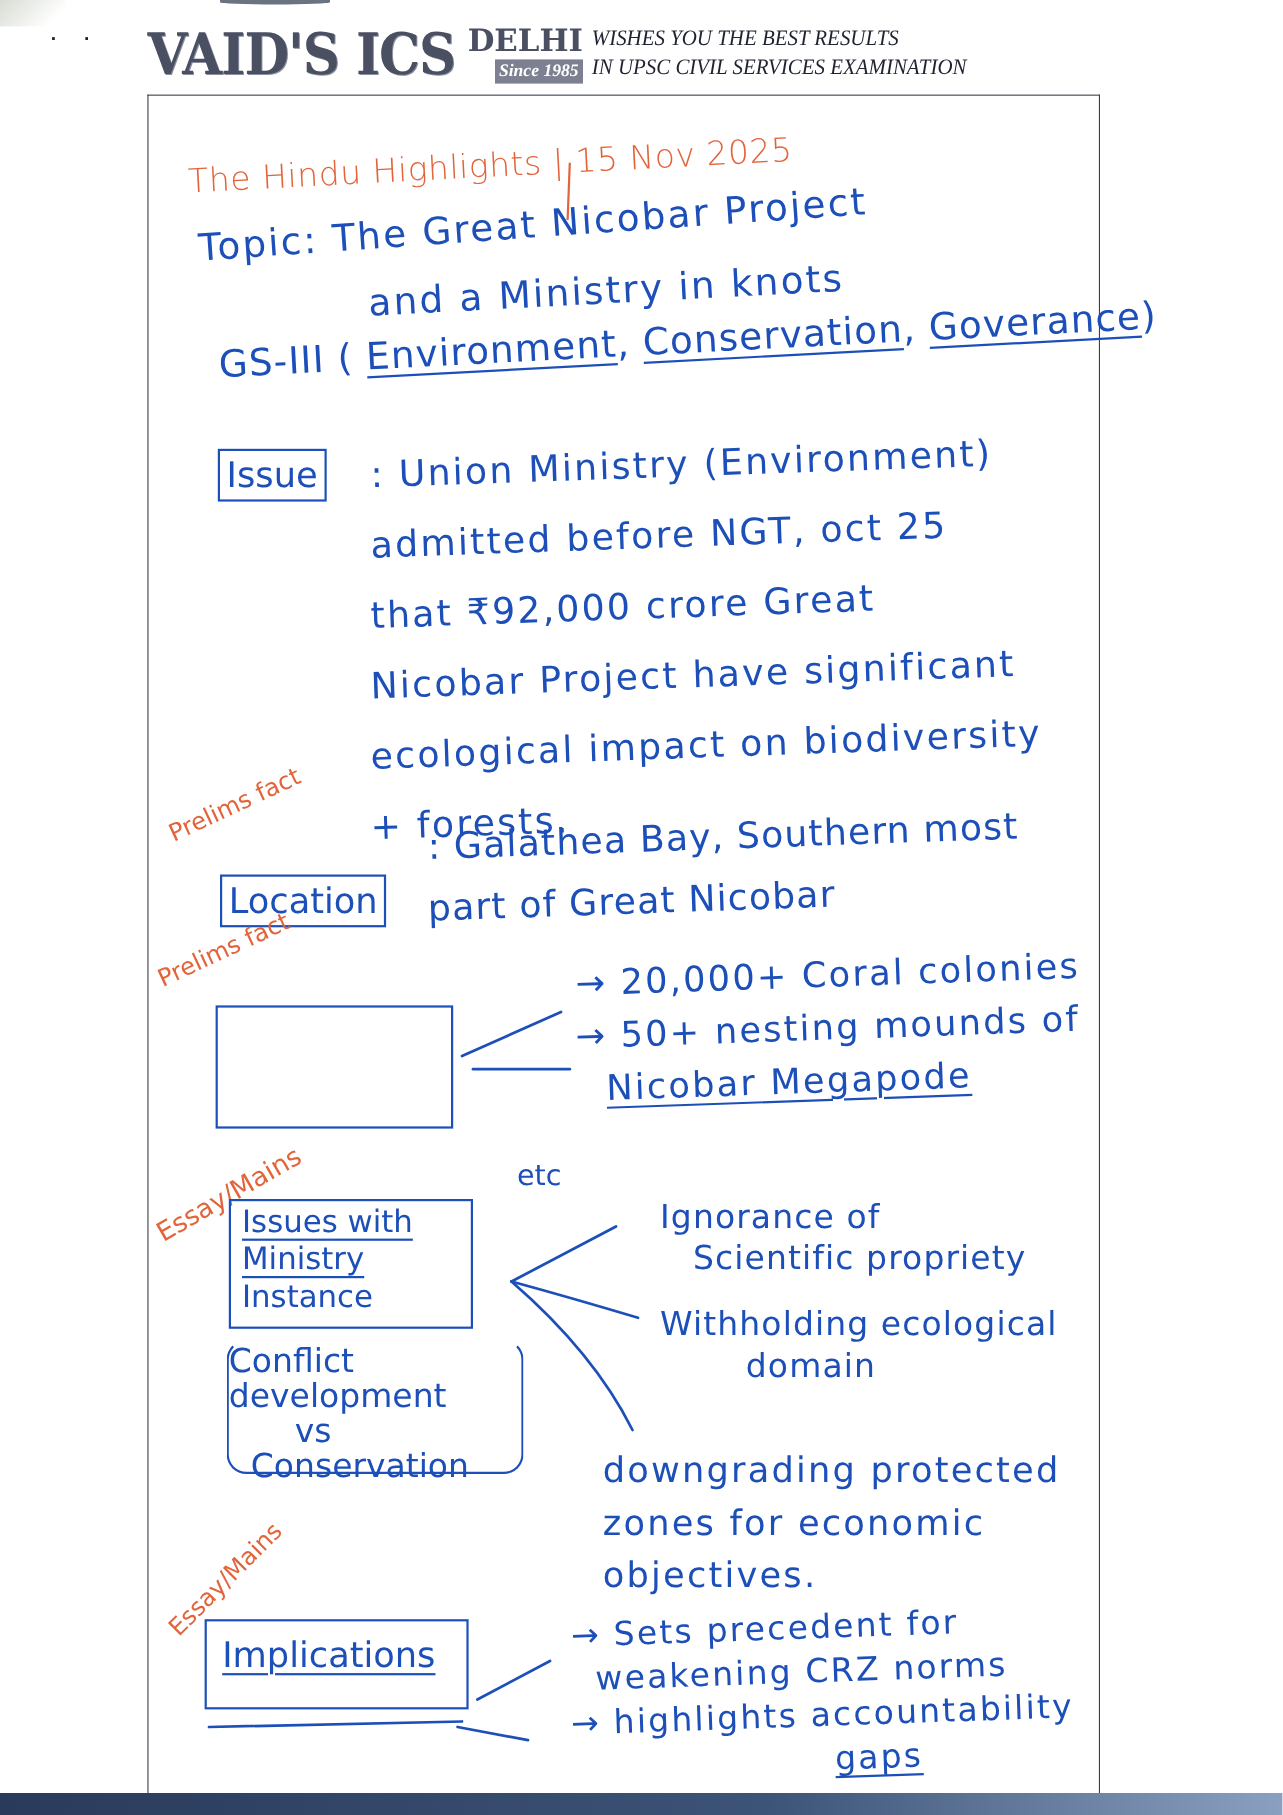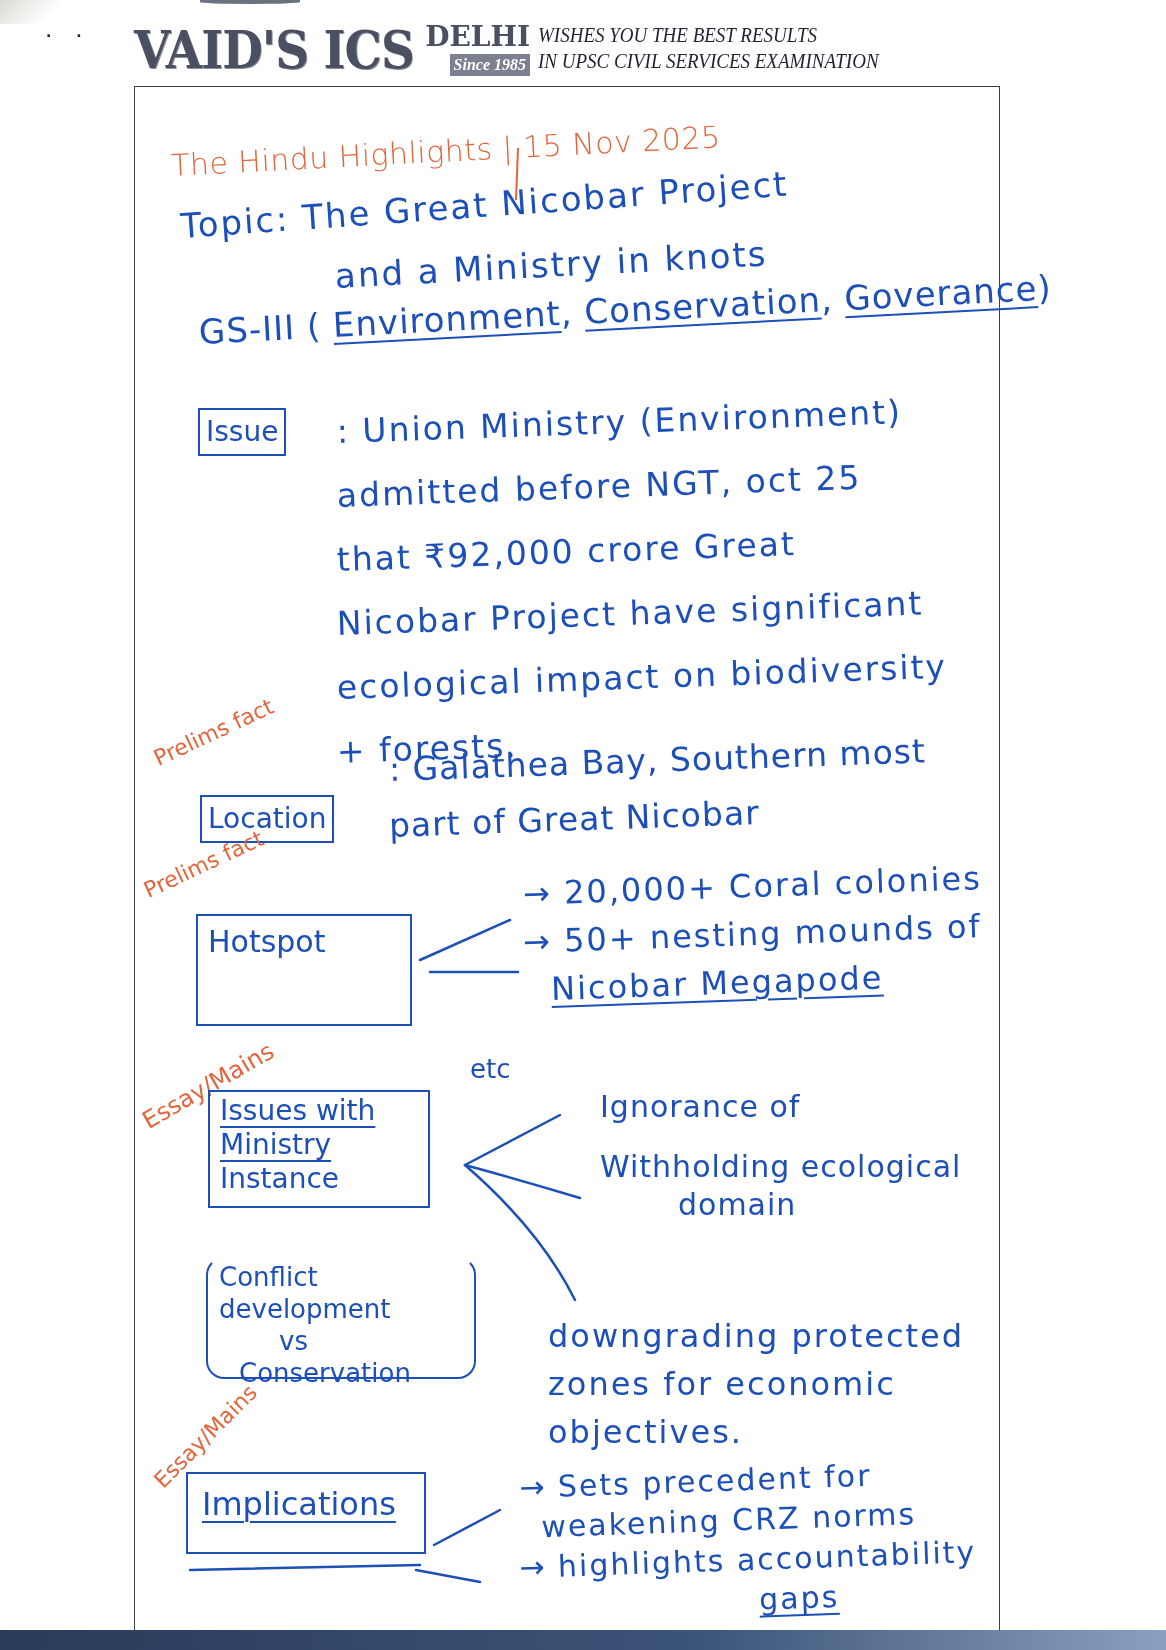--- a/index.html
+++ b/index.html
@@ -27,21 +27,21 @@
     .ink-orange { color: #e3643a; }
     .hw { font-family: "DejaVu Sans", sans-serif; position: absolute; white-space: nowrap; }
 
     .dateline { left: 172px; top: 148px; font-size: 30px; transform: rotate(-3deg); transform-origin: left bottom; font-weight: 300; letter-spacing: 0.5px; }
     .topic { left: 182px; top: 206px; font-size: 34px; transform: rotate(-4deg); transform-origin: left bottom; letter-spacing: 2px; }
     .topic2 { left: 336px; top: 256px; font-size: 34px; transform: rotate(-3deg); transform-origin: left bottom; letter-spacing: 2px; }
     .gs { left: 200px; top: 312px; font-size: 34px; transform: rotate(-3deg); transform-origin: left bottom; letter-spacing: 1px; }
     .u { text-decoration: underline; text-decoration-thickness: 2px; text-underline-offset: 6px; }
 
     .box { position: absolute; border: 2.5px solid #1d4fb8; }
-    .label-box { font-size: 28px; padding: 2px 6px; line-height: 40px; }
+    .label-box { font-size: 32px; padding: 2px 6px; line-height: 40px; }
 
     .issue-box { left: 198px; top: 408px; }
     .issue-lines { left: 338px; top: 400px; font-size: 33px; line-height: 64px; letter-spacing: 2px; }
     .issue-lines div { transform: rotate(-2deg); transform-origin: left bottom; }
 
     .tag { font-size: 22px; transform: rotate(-25deg); transform-origin: left bottom; line-height: 22px; }
     .tag-prelims1 { left: 160px; top: 748px; }
     .tag-prelims2 { left: 150px; top: 880px; }
     .tag-essay1 { left: 150px; top: 1110px; font-size: 24px; transform: rotate(-30deg); }
     .tag-essay2 { left: 166px; top: 1470px; font-size: 22px; transform: rotate(-45deg); }
@@ -50,21 +50,21 @@
     .loc-text { left: 390px; top: 742px; font-size: 33px; line-height: 56px; letter-spacing: 1px; }
     .loc-text div { transform: rotate(-2deg); transform-origin: left bottom; }
 
     .bio-box { left: 196px; top: 914px; width: 216px; height: 112px; padding: 4px 10px; font-size: 30px; line-height: 44px; }
     .bio-points { left: 524px; top: 870px; font-size: 32px; line-height: 48px; letter-spacing: 2px; }
     .bio-points div { transform: rotate(-2deg); transform-origin: left bottom; }
 
     .etc { left: 470px; top: 1054px; font-size: 26px; }
 
     .issues-box { left: 208px; top: 1090px; width: 222px; height: 118px; padding: 2px 10px; font-size: 28px; line-height: 34px; }
-    .conflict-box { left: 206px; top: 1218px; width: 270px; height: 122px; padding: 2px 11px; font-size: 26px; line-height: 32px; border: 2.5px solid #1d4fb8; border-radius: 18px; border-top-color: transparent; margin-top: 39px; }
+    .conflict-box { left: 206px; top: 1218px; width: 270px; height: 122px; padding: 2px 0; font-size: 30px; line-height: 32px; border: 2.5px solid #1d4fb8; border-radius: 18px; border-top-color: transparent; }
     .issues-points { left: 600px; top: 1088px; font-size: 30px; line-height: 38px; letter-spacing: 1px; }
     .issues-points .gap { height: 22px; }
     .down-points { left: 548px; top: 1312px; font-size: 32px; line-height: 48px; letter-spacing: 2px; }
 
     .impl-box { left: 186px; top: 1472px; width: 240px; height: 82px; padding: 4px 14px; font-size: 32px; line-height: 52px; }
     .impl-points { left: 520px; top: 1468px; font-size: 30px; line-height: 40px; letter-spacing: 2px; }
     .impl-points div { transform: rotate(-2deg); transform-origin: left bottom; }
 
     svg.arrows { position: absolute; left: 0; top: 0; width: 1166px; height: 1650px; pointer-events: none; }
 
@@ -114,21 +114,20 @@
 
 <div class="hw ink-orange tag tag-prelims1">Prelims fact</div>
 <div class="box label-box ink-blue loc-box">Location</div>
 <div class="hw ink-blue loc-text">
   <div>: Galathea Bay, Southern most</div>
   <div>part of Great Nicobar</div>
 </div>
 
 <div class="hw ink-orange tag tag-prelims2">Prelims fact</div>
 <div class="box ink-blue bio-box">
-  <div>Hotspot</div>
 </div>
 <div class="hw ink-blue bio-points">
   <div>→ 20,000+ Coral colonies</div>
   <div>→ 50+ nesting mounds of</div>
   <div class="u" style="padding-left:28px">Nicobar Megapode</div>
 </div>
 <div class="hw ink-blue etc">etc</div>
 
 <div class="hw ink-orange tag tag-essay1">Essay/Mains</div>
 <div class="box ink-blue issues-box">
@@ -137,20 +136,21 @@
   <div>Instance</div>
 </div>
 <div class="hw ink-blue conflict-box">
   <div>Conflict</div>
   <div>development</div>
   <div style="padding-left:60px">vs</div>
   <div style="padding-left:20px">Conservation</div>
 </div>
 <div class="hw ink-blue issues-points">
   <div>Ignorance of</div>
+  <div style="padding-left:30px">Scientific propriety</div>
   <div class="gap"></div>
   <div>Withholding ecological</div>
   <div style="padding-left:78px">domain</div>
 </div>
 <div class="hw ink-blue down-points">
   <div>downgrading protected</div>
   <div>zones for economic</div>
   <div>objectives.</div>
 </div>
 

